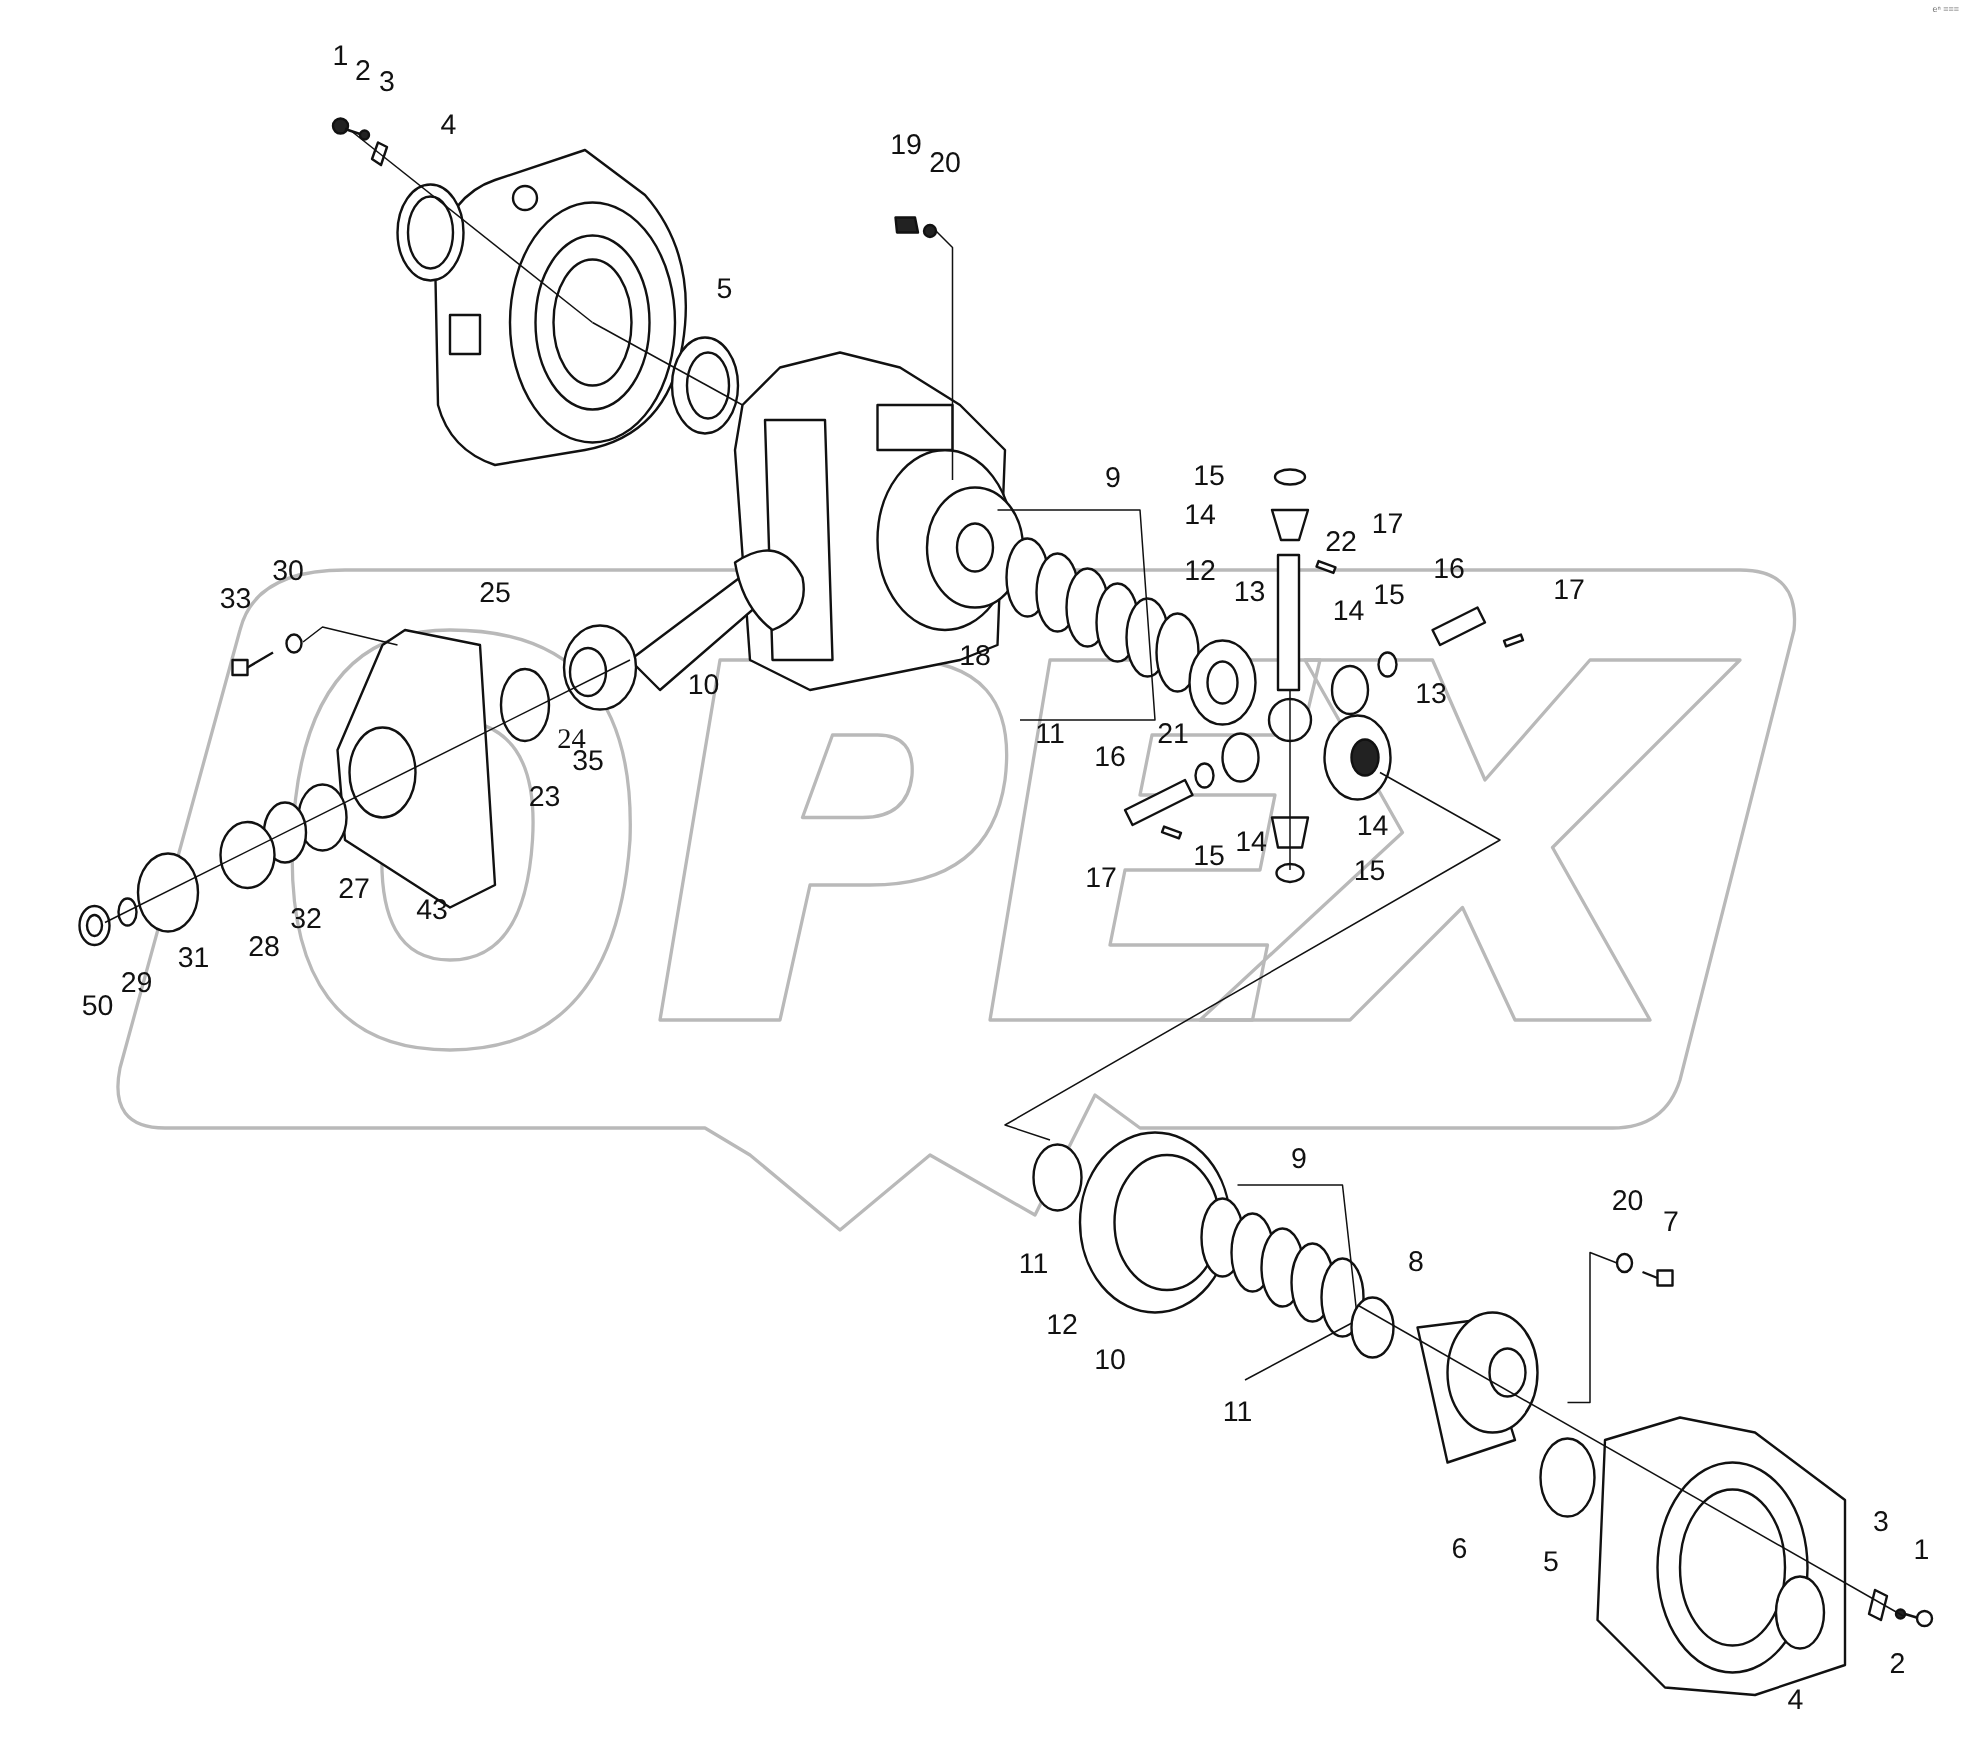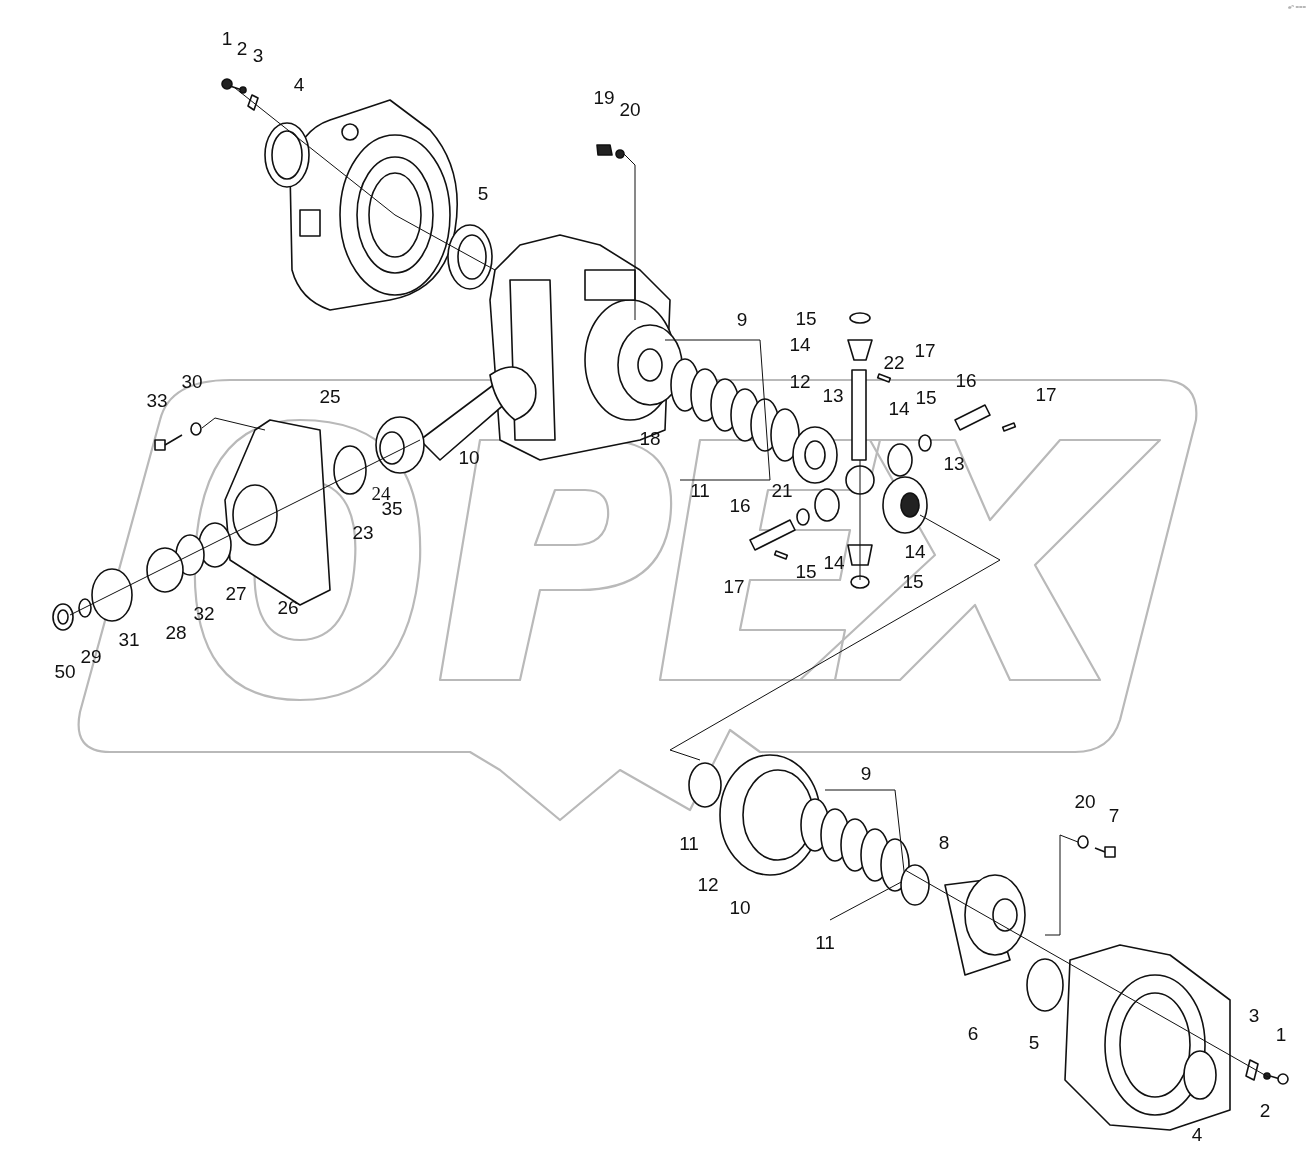--- a/index.html
+++ b/index.html
@@ -228,21 +228,21 @@
       <div class="lbl" style="left: 915px; top: 551px;">14</div>
       <div class="lbl" style="left: 913px; top: 581px;">15</div>
       <div class="lbl" style="left: 734px; top: 586px;">17</div>
       <div class="lbl" style="left: 157px; top: 400px;">33</div>
       <div class="lbl" style="left: 192px; top: 381px;">30</div>
       <div class="lbl" style="left: 330px; top: 396px;">25</div>
       <div class="lbl" style="left: 381px; top: 493px; font-family: Liberation Serif, serif;">24</div>
       <div class="lbl" style="left: 392px; top: 508px;">35</div>
       <div class="lbl" style="left: 363px; top: 532px;">23</div>
       <div class="lbl" style="left: 236px; top: 593px;">27</div>
-      <div class="lbl" style="left: 288px; top: 607px;">26</div>
+      <div class="lbl" style="left: 288px; top: 607px;">43</div>
       <div class="lbl" style="left: 176px; top: 632px;">28</div>
       <div class="lbl" style="left: 204px; top: 613px;">32</div>
       <div class="lbl" style="left: 129px; top: 639px;">31</div>
       <div class="lbl" style="left: 91px; top: 656px;">29</div>
       <div class="lbl" style="left: 65px; top: 671px;">50</div>
       <div class="lbl" style="left: 866px; top: 773px;">9</div>
       <div class="lbl" style="left: 689px; top: 843px;">11</div>
       <div class="lbl" style="left: 708px; top: 884px;">12</div>
       <div class="lbl" style="left: 740px; top: 907px;">10</div>
       <div class="lbl" style="left: 944px; top: 842px;">8</div>

